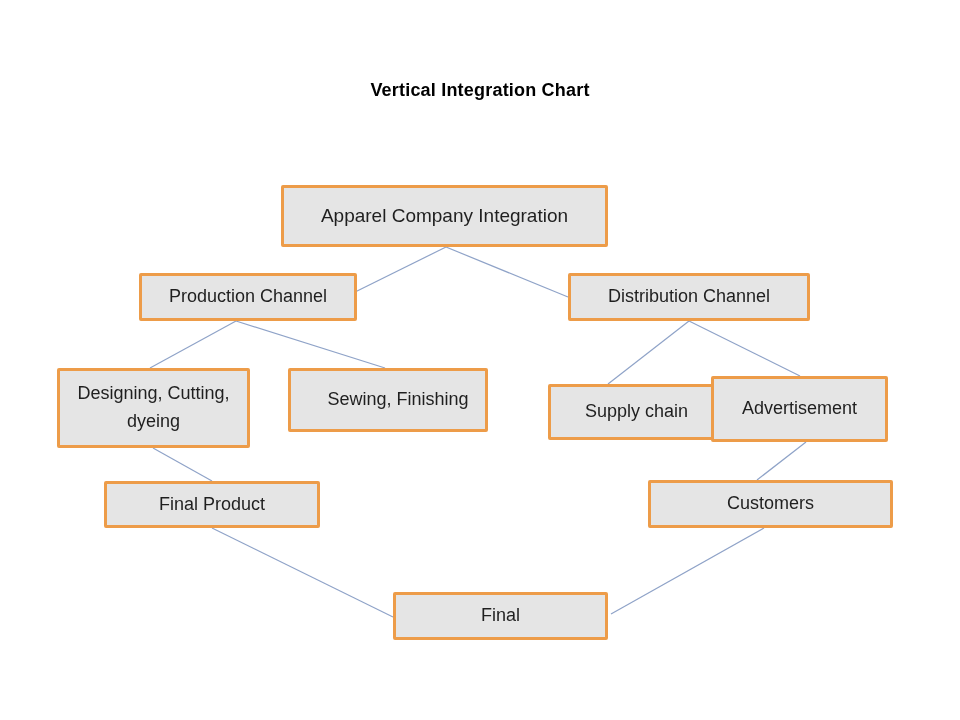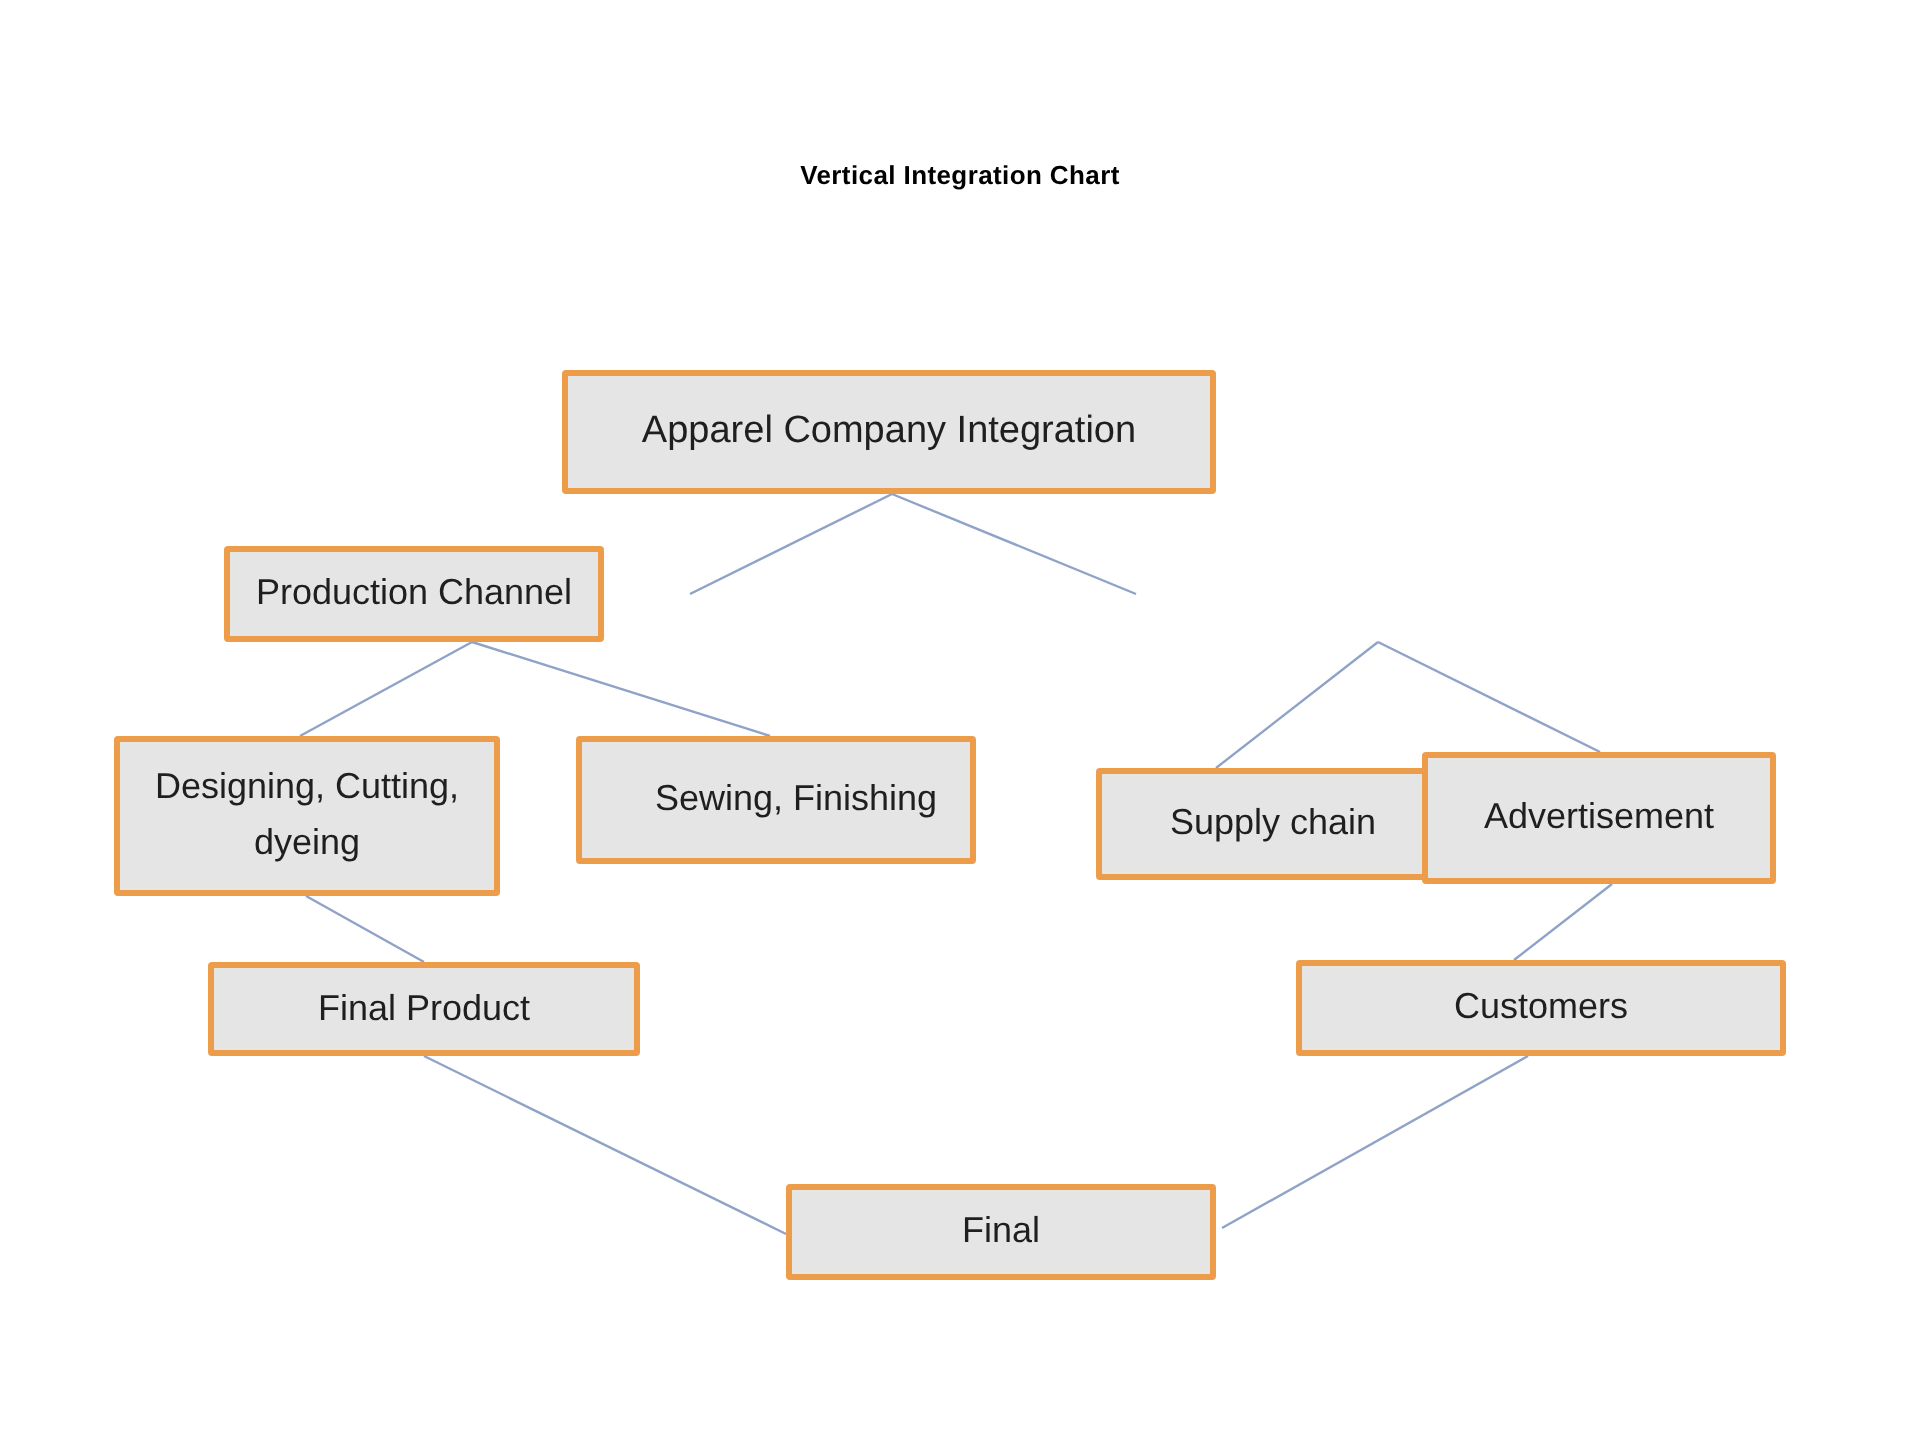--- a/index.html
+++ b/index.html
@@ -15,21 +15,21 @@
     overflow: hidden;
     font-family: "Liberation Sans", sans-serif;
     color: #1a1a1a;
   }
   .slide-title {
     position: absolute;
     top: 80px;
     left: 0;
     width: 960px;
     text-align: center;
-    font-size: 13px;
+    font-size: 18px;
     font-weight: bold;
     letter-spacing: 0.2px;
     color: #000000;
   }
   .connector-layer {
     position: absolute;
     top: 0;
     left: 0;
     width: 960px;
     height: 720px;
@@ -47,21 +47,21 @@
     display: flex;
     align-items: center;
     justify-content: center;
     text-align: center;
     font-size: 18px;
     line-height: 1.55;
     padding: 0 8px;
     color: #1f1f1f;
   }
   .node-apparel       { left: 281px; top: 185px; width: 327px; height: 62px; font-size: 19px; }
-  .node-production    { left: 112px; top: 273px; width: 190px; height: 48px; }
+  .node-production    { left: 139px; top: 273px; width: 218px; height: 48px; }
   .node-distribution  { left: 568px; top: 273px; width: 242px; height: 48px; }
   .node-designing     { left: 57px;  top: 368px; width: 193px; height: 80px; }
   .node-sewing        { left: 288px; top: 368px; width: 200px; height: 64px; padding-left: 28px; }
   .node-supply        { left: 548px; top: 384px; width: 177px; height: 56px; }
   .node-advertisement { left: 711px; top: 376px; width: 177px; height: 66px; }
   .node-final-product { left: 104px; top: 481px; width: 216px; height: 47px; }
   .node-customers     { left: 648px; top: 480px; width: 245px; height: 48px; }
   .node-market        { left: 393px; top: 592px; width: 215px; height: 48px; }
 </style>
 </head>
@@ -81,20 +81,21 @@
     <line x1="153" y1="448" x2="212" y2="481"></line>
     <line x1="806" y1="442" x2="757" y2="480"></line>
     <line x1="212" y1="528" x2="393" y2="617"></line>
     <line x1="764" y1="528" x2="611" y2="614"></line>
   </svg>
 
   <div class="node node-apparel">Apparel Company Integration</div>
 
   <div class="node node-production">Production Channel</div>
 
+  <div class="node node-distribution">Distribution Channel</div>
 
   <div class="node node-designing">Designing, Cutting, dyeing</div>
 
   <div class="node node-sewing">Sewing, Finishing</div>
 
   <div class="node node-supply">Supply chain</div>
 
   <div class="node node-advertisement">Advertisement</div>
 
   <div class="node node-final-product">Final Product</div>

